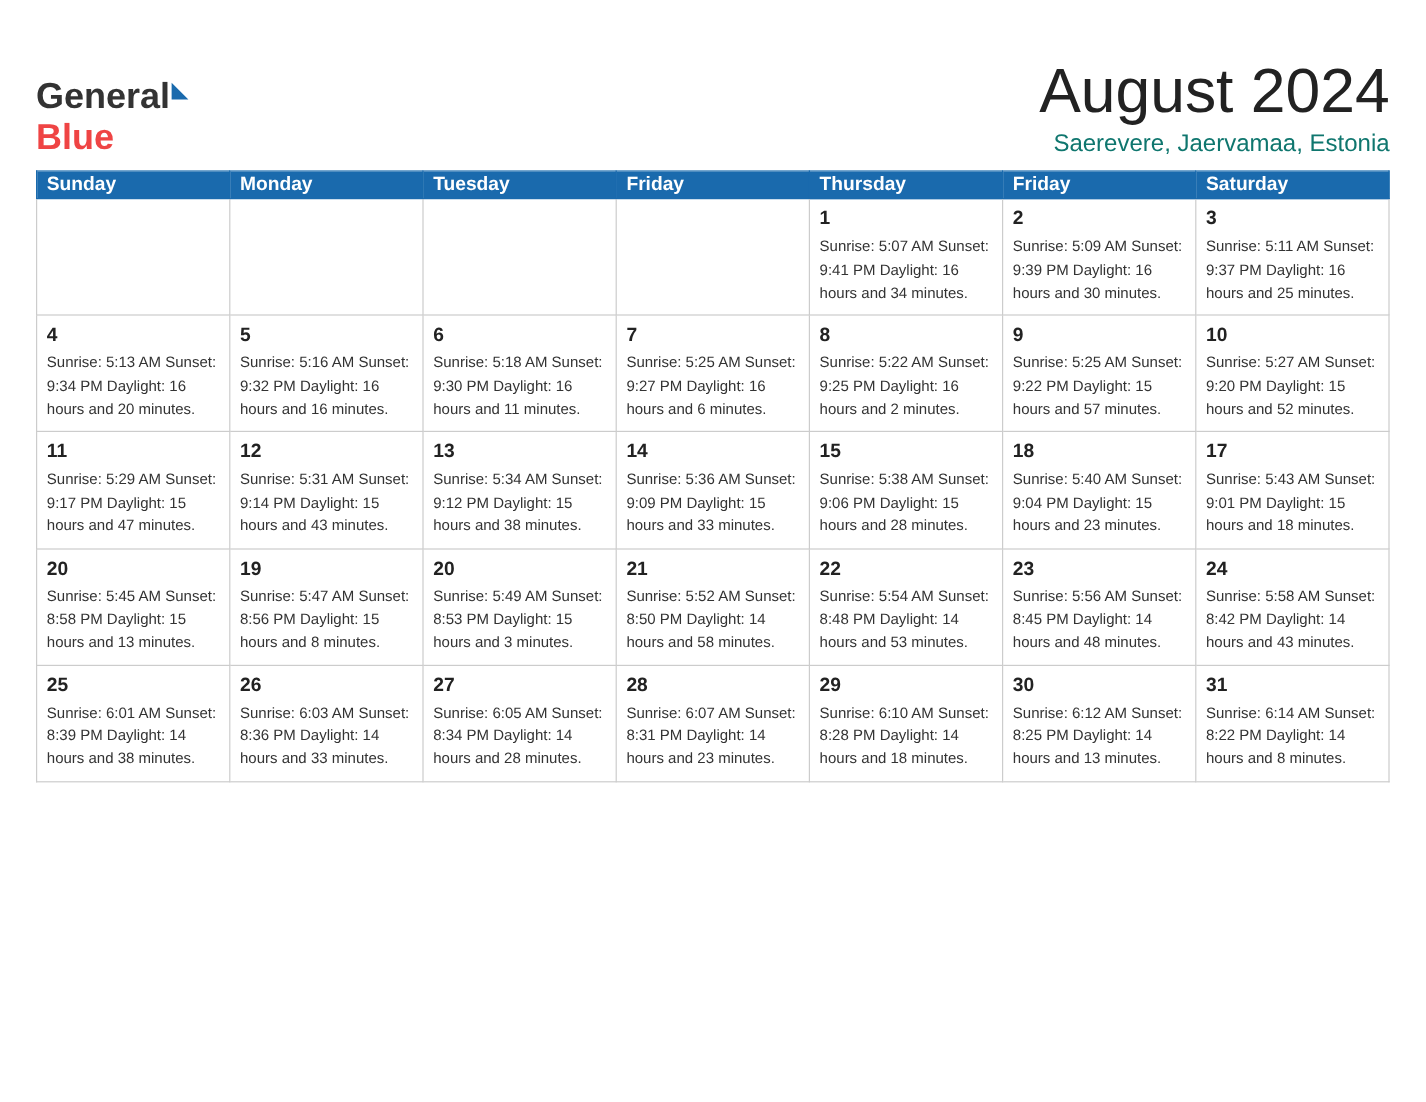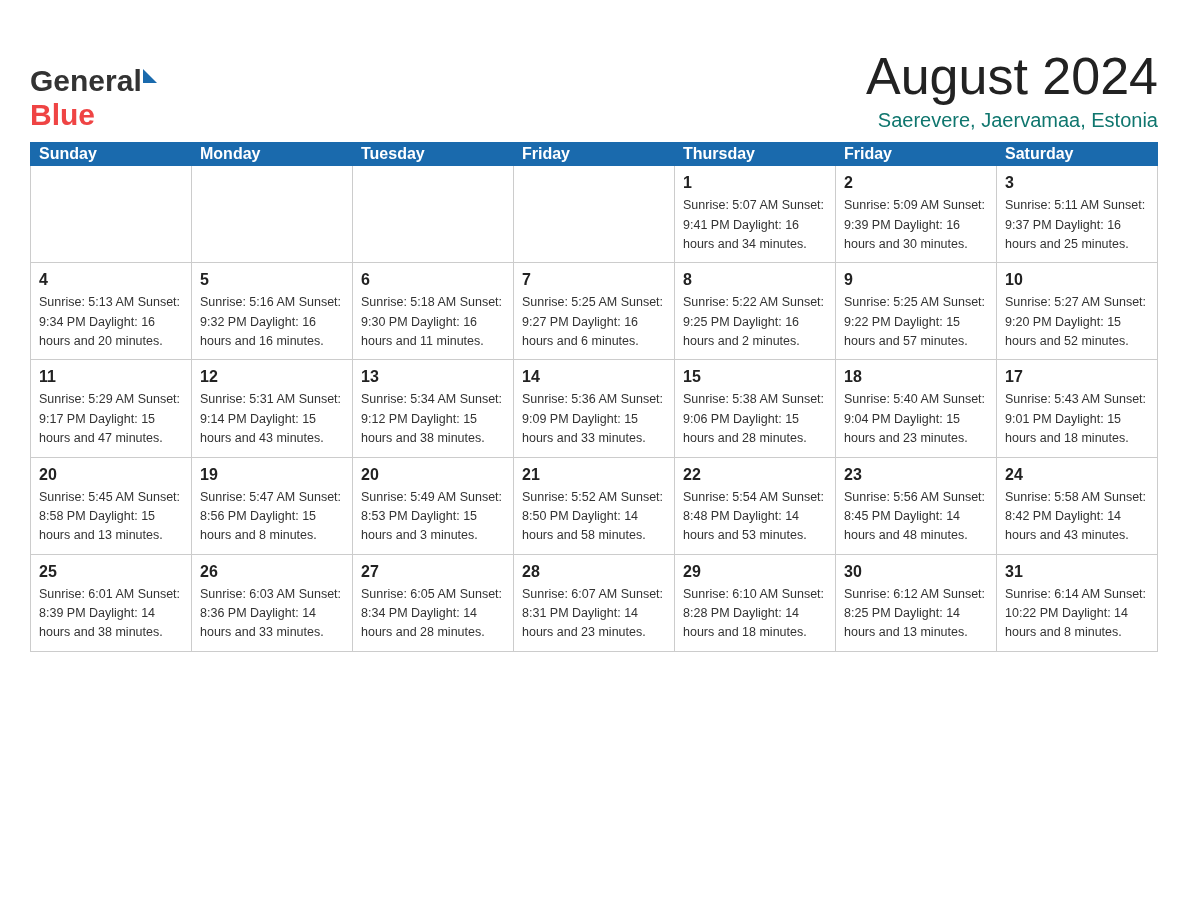--- a/index.html
+++ b/index.html
@@ -351,19 +351,19 @@
         <td>
           <span class="day-number">30</span>
           <div class="day-info">Sunrise: 6:12 AM
 Sunset: 8:25 PM
 Daylight: 14 hours
 and 13 minutes.</div>
         </td>
         <td>
           <span class="day-number">31</span>
           <div class="day-info">Sunrise: 6:14 AM
-Sunset: 10:22 PM
+Sunset: 8:22 PM
 Daylight: 14 hours
 and 8 minutes.</div>
         </td>
       </tr>
     </tbody>
 </table>
 
 </body></html>

